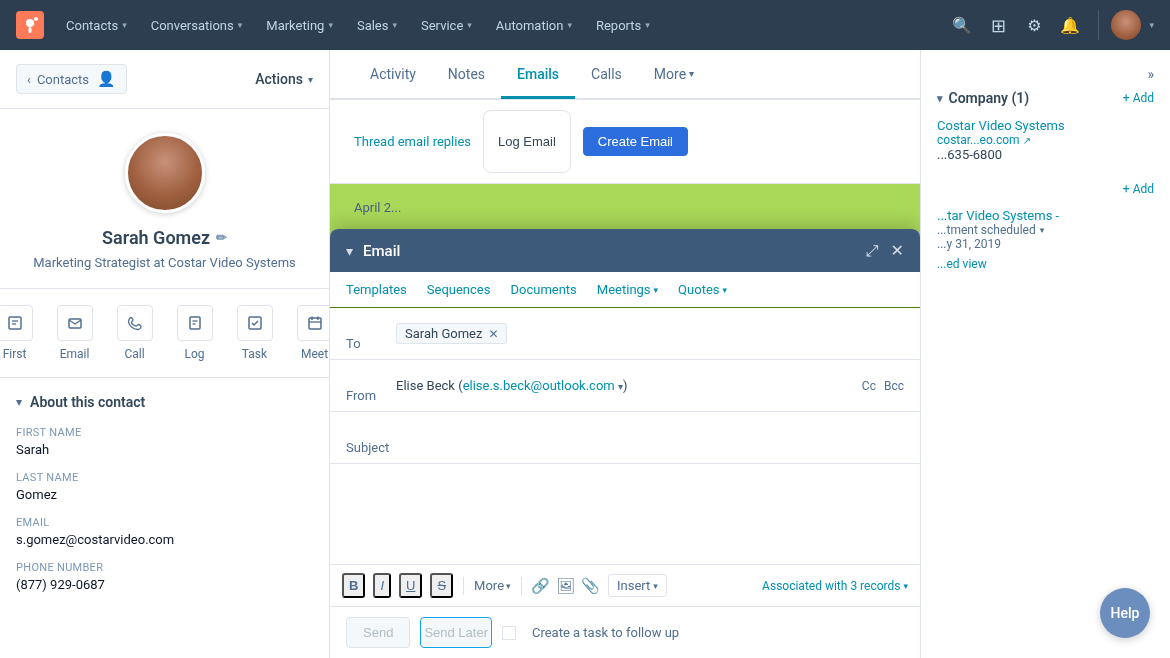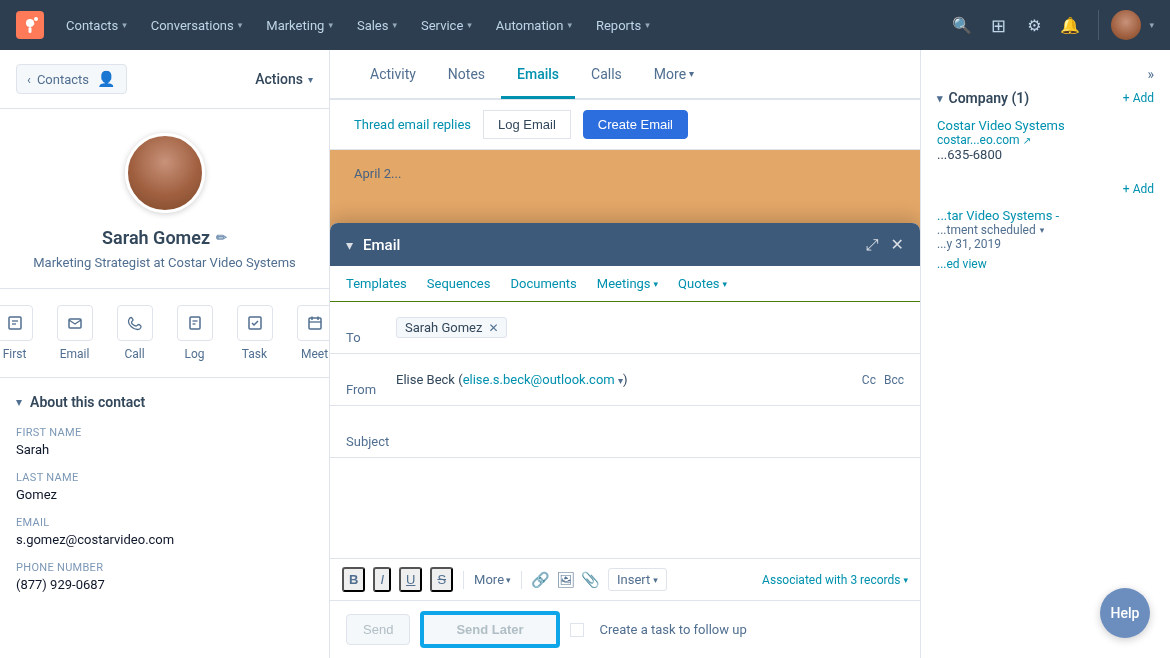--- a/index.html
+++ b/index.html
@@ -122,21 +122,21 @@
     .field-group { margin-bottom: 14px; }
     .field-label { font-size: 11px; color: #7c98b6; margin-bottom: 3px; text-transform: uppercase; letter-spacing: 0.3px; }
     .field-value { font-size: 13px; color: #0f172a; }
 
     
     .main-content {
       flex: 1;
       display: flex;
       flex-direction: column;
       overflow: hidden;
-      background: #fdba74;
+      background: #bef264;
     }
 
     
     .tabs-bar {
       background: #fff;
       border-bottom: 2px solid #dfe3eb;
       display: flex;
       align-items: center;
       padding: 0 24px;
       height: 50px;
@@ -157,23 +157,23 @@
     .email-actions-bar {
       background: #fff;
       padding: 10px 24px;
       display: flex;
       align-items: center;
       gap: 12px;
       border-bottom: 1px solid #dfe3eb;
     }
     .thread-link { color: #0091ae; font-size: 13px; cursor: pointer; }
     .log-email-btn {
-      padding: 6px 14px;
+      padding: 23px 14px;
       border: 1px solid #dfe3eb;
-      border-radius: 0;
+      border-radius: 8px;
       background: #fff;
       color: #33475b;
       font-size: 13px;
       cursor: pointer;
     }
     .create-email-btn {
       padding: 6px 14px;
       border: 1px solid #2d6edf;
       border-radius: 4px;
       background: #2d6edf;
@@ -320,28 +320,27 @@
     .send-btn {
       padding: 7px 16px;
       background: #f5f8fa;
       border: 1px solid #dfe3eb;
       border-radius: 4px;
       color: #b0bec5;
       font-size: 13px;
       cursor: not-allowed;
     }
     .send-later-btn {
-      padding: 7px 32px;
+      padding: 7px 3px;
       background: #f5f8fa;
-      border: 4px solid #0ea5e9;
+      border: 1px solid #0ea5e9;
       border-radius: 4px;
       color: #b0bec5;
       font-size: 13px;
       cursor: not-allowed;
-      font-weight: bold;
     }
     .follow-up-check { display: flex; align-items: center; gap: 16px; cursor: pointer; }
     .follow-up-checkbox { width: 14px; height: 14px; border: 1px solid #dfe3eb; background: #fff; }
     .follow-up-label { font-size: 13px; color: #516f90; }
 
     
     .right-sidebar {
       width: 250px;
       min-width: 250px;
       background: #fff;

